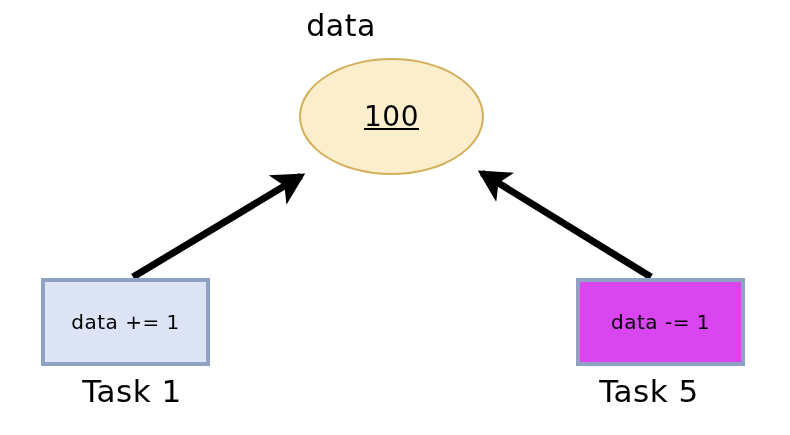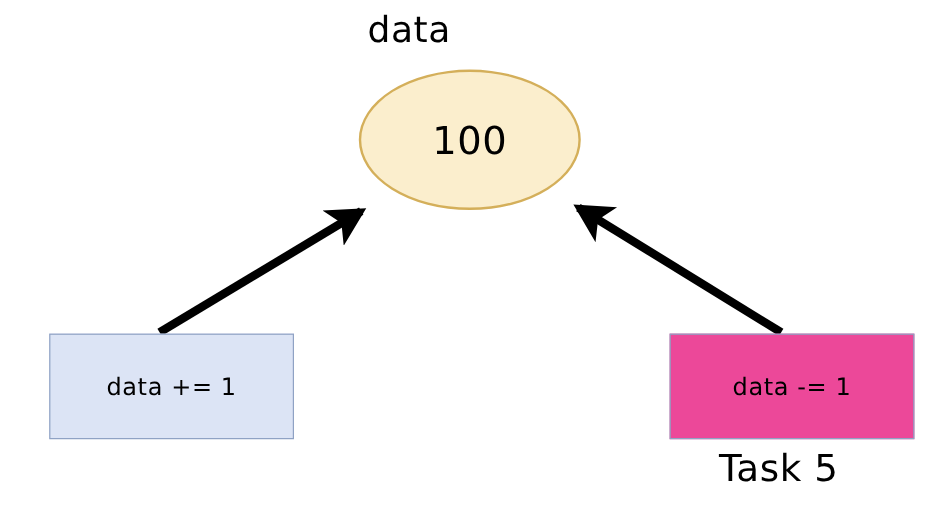--- a/index.html
+++ b/index.html
@@ -52,33 +52,34 @@
     height: 117px;
     box-sizing: border-box;
     border-radius: 50%;
     background: #fbeecd;
     border: 2px solid #d4af5a;
     display: flex;
     align-items: center;
     justify-content: center;
   }
   #shared-node .value {
-    font-size: 32px;
+    font-size: 28px;
     line-height: 32px;
+    text-decoration: underline;
   }
 
   
   .task-box {
     position: absolute;
-    width: 204px;
+    width: 169px;
     height: 88px;
     top: 278px;
     box-sizing: border-box;
     background: #dce4f5;
-    border: 1px solid #d946ef;
+    border: 4px solid #d946ef;
     display: flex;
     align-items: center;
     justify-content: center;
   }
   .task-box .code {
     font-size: 20px;
     line-height: 24px;
   }
   #task-box-1 { left: 41px; }
   #task-box-2 { left: 558px; }
@@ -116,19 +117,20 @@
 
   <div id="shared-title" class="hand">data</div>
 
   <div id="shared-node" style="background: rgb(251, 238, 205); border-color: rgb(212, 175, 90);">
     <span class="hand value">100</span>
   </div>
 
   <div id="task-box-1" class="task-box" style="background: rgb(220, 228, 245); border-color: rgb(143, 162, 196);">
     <span class="hand code">data += 1</span>
   </div>
+  <div id="task-label-1" class="task-label hand">Task 1</div>
 
-  <div id="task-box-2" class="task-box" style="background: #ec4899; border-color: rgb(143, 162, 196);">
+  <div id="task-box-2" class="task-box" style="background: #d946ef; border-color: rgb(143, 162, 196); margin-left: 18px;">
     <span class="hand code">data -= 1</span>
   </div>
   <div id="task-label-2" class="task-label hand">Task 5</div>
 
 </div>
 
 </body></html>

